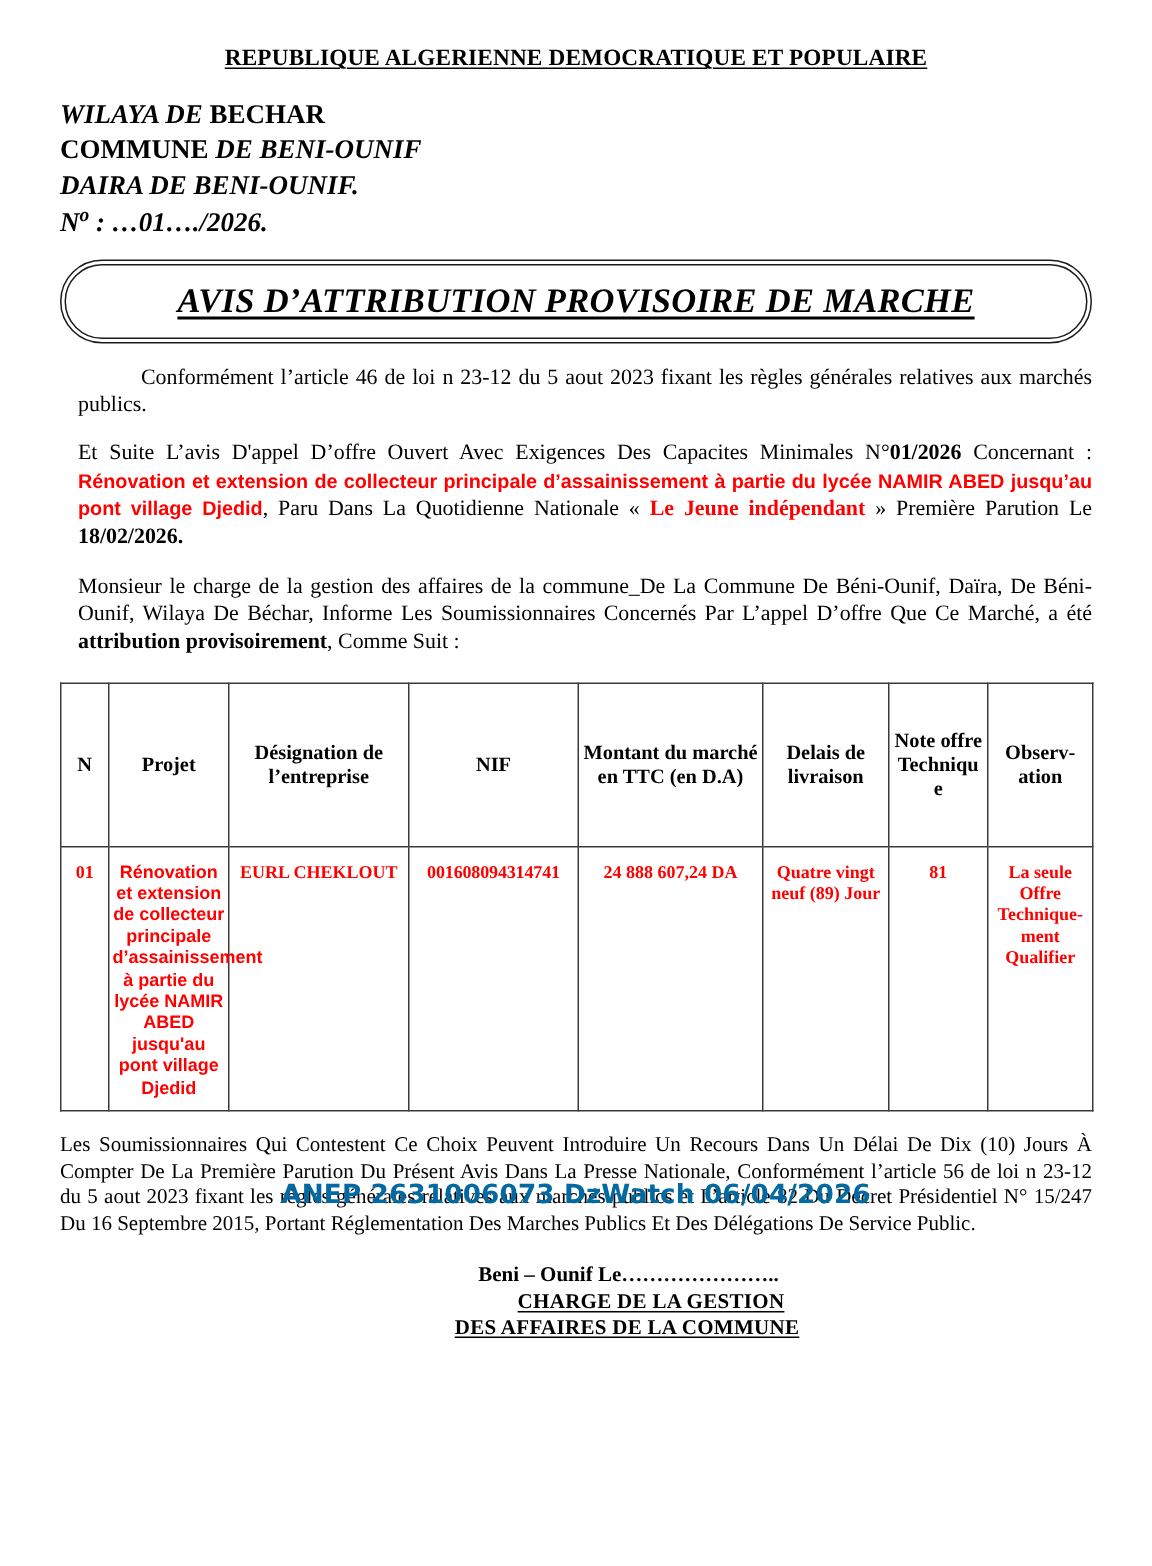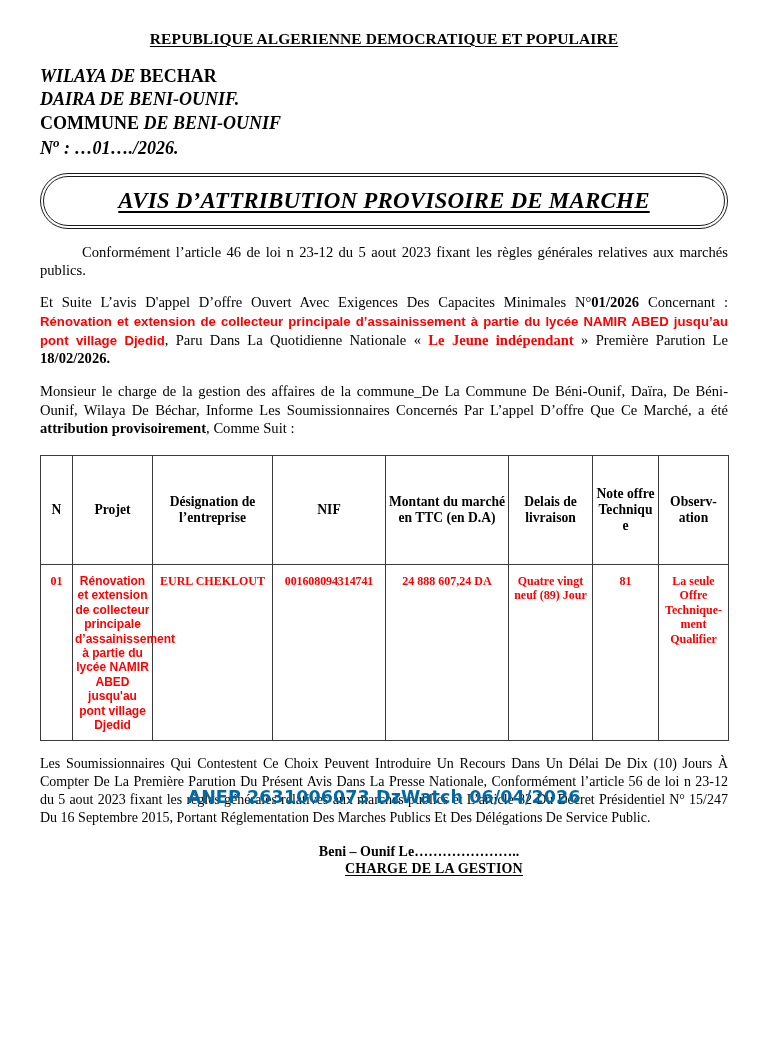--- a/index.html
+++ b/index.html
@@ -78,21 +78,21 @@
     text-underline-offset: 3px;
     letter-spacing: 0.2px;
     white-space: nowrap;
   }
 
   
   .para {
     font-size: 14.6px;
     line-height: 1.28;
     text-align: justify;
-    margin: 14px 0 0 0;
+    margin: 14px 0 0 12px;
   }
   .para.indent { text-indent: 42px; }
   .para.tight { margin-top: 13px; }
   .b { font-weight: bold; }
 
   .red-sans {
     color: #FF0000;
     font-family: "Liberation Sans", "DejaVu Sans", sans-serif;
     font-weight: bold;
     font-size: 13.2px;
@@ -198,22 +198,22 @@
 </style>
 </head>
 <body>
 
 <div class="page">
 
   <h1 class="doc-title">REPUBLIQUE ALGERIENNE DEMOCRATIQUE ET POPULAIRE</h1>
 
   <div class="admin-block">
     <div class="admin-line"><span class="it">WILAYA DE </span><span>BECHAR</span></div>
+    <div class="admin-line"><span>COMMUNE </span><span class="it">DE BENI-OUNIF</span></div>
     <div class="admin-line it">DAIRA DE BENI-OUNIF.</div>
-    <div class="admin-line"><span>COMMUNE </span><span class="it">DE BENI-OUNIF</span></div>
     <div class="admin-line it"><span>N</span><span class="up">o</span><span> : …01…./2026.</span></div>
   </div>
 
   <div class="title-box-wrap">
     <div class="title-box-outer"></div>
     <div class="title-box-inner">
       <span class="title-box-text">AVIS D’ATTRIBUTION PROVISOIRE DE MARCHE</span>
     </div>
   </div>
 
@@ -259,17 +259,18 @@
         <td class="cell-observation">La seule Offre Technique-ment Qualifier</td>
       </tr>
     </tbody>
   </table>
 
   <p class="closing">Les Soumissionnaires Qui Contestent Ce Choix Peuvent Introduire Un Recours Dans Un Délai De Dix (10) Jours À Compter De La Première Parution Du Présent Avis Dans La Presse Nationale, Conformément l’article 56 de loi n 23-12 du 5 aout 2023 fixant les règles générales relatives aux marchés publics et L’article 82 Du Décret Présidentiel N° 15/247 Du 16 Septembre 2015, Portant Réglementation Des Marches Publics Et Des  Délégations De Service Public.</p>
 
   <div class="signature">
     <div class="sig-line1">Beni – Ounif Le…………………..</div>
     <div><span class="sig-line2">CHARGE  DE LA GESTION </span></div>
+    <div><span class="sig-line3">DES AFFAIRES DE LA COMMUNE </span></div>
   </div>
 
   <div class="anep-footer">ANEP 2631006073 DzWatch 06/04/2026</div>
 
 </div>
 
 </body></html>

